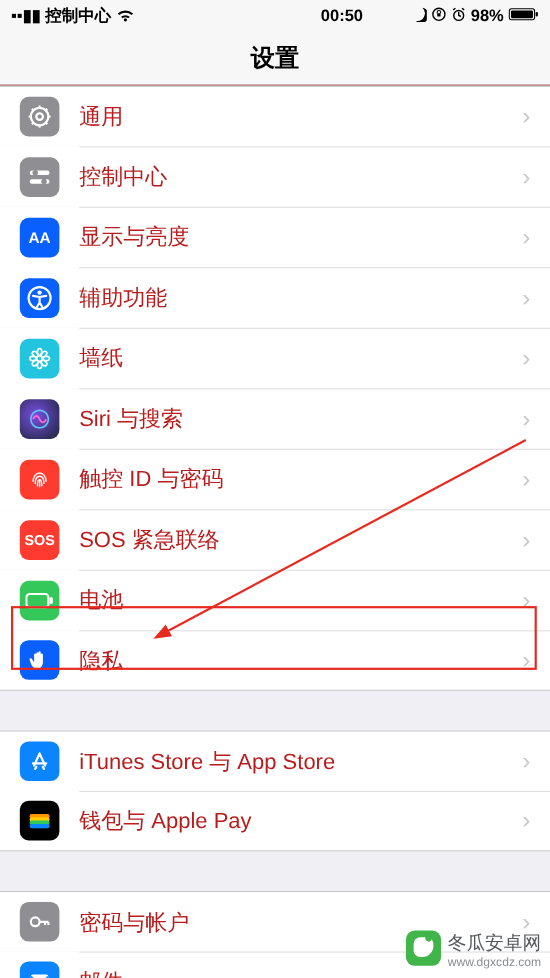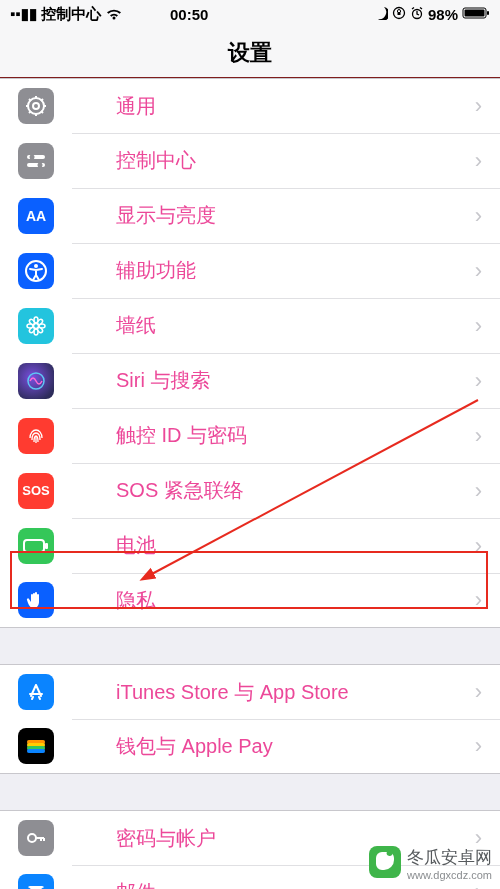--- a/index.html
+++ b/index.html
@@ -1,30 +1,30 @@
 <!DOCTYPE html>
 <html><head>
 <meta charset="utf-8">
 <style>
   * { box-sizing: border-box; margin: 0; padding: 0; }
   html, body { width: 500px; height: 889px; font-family: -apple-system, "Helvetica Neue", Arial, sans-serif; background: #efeff4; overflow: hidden; }
   .screen { width: 500px; height: 889px; background: #efeff4; position: relative; }
   .status-bar { height: 28px; display: flex; align-items: center; padding: 0 10px; font-size: 15px; font-weight: 600; color: #000; background: #f7f7f8; }
   .status-left { flex: 1; display: flex; align-items: center; gap: 4px; }
-  .status-center { flex: 1; text-align: left; }
+  .status-center { flex: 1; text-align: right; }
   .status-right { flex: 1; display: flex; justify-content: flex-end; align-items: flex-start; gap: 4px; }
   .nav-bar { height: 50px; background: #f7f7f8; border-bottom: 1px solid #7f1d1d; display: flex; align-items: center; justify-content: center; font-size: 22px; font-weight: 600; }
   .list { background: #efeff4; }
   .group-gap { height: 36px; }
   .row { height: 55px; background: #fff; display: flex; align-items: center; padding: 0 18px 0 18px; position: relative; }
   .row + .row::before { content: ""; position: absolute; left: 72px; right: 0; top: 0; height: 1px; background: #e0e0e3; }
   .group-first { border-top: 1px solid #c8c7cc; }
   .group-last { border-bottom: 1px solid #c8c7cc; }
   .icon { width: 36px; height: 36px; border-radius: 8px; display: flex; align-items: center; justify-content: center; margin-right: 18px; flex-shrink: 0; }
-  .label { flex: 1; font-size: 20px; color: #ec4899; margin-left: 44px; }
+  .label { flex: 1; font-size: 20px; color: #b91c1c; }
   .chev { color: #c7c7cc; font-size: 22px; font-weight: 400; }
   .highlight-box { position: absolute; border: 2px solid #e72a1f; pointer-events: none; }
   .arrow-line { position: absolute; pointer-events: none; }
   .watermark { position: absolute; right: 8px; bottom: 8px; display: flex; align-items: flex-start; gap: 6px; font-size: 17px; color: #55595c; font-weight: 500; }
   .wm-logo { width: 32px; height: 32px; border-radius: 8px; background: #3fb54a; position: relative; }
   .wm-logo::before { content: ""; position: absolute; width: 18px; height: 18px; background: #fff; border-radius: 6px 6px 10px 6px; top: 6px; left: 7px; }
   .wm-logo::after { content: ""; position: absolute; width: 6px; height: 8px; background: #3fb54a; border-radius: 3px; top: 2px; left: 18px; transform: rotate(20deg); }
   svg { display: block; }
   .sig { font-size: 15px; }
 </style>

